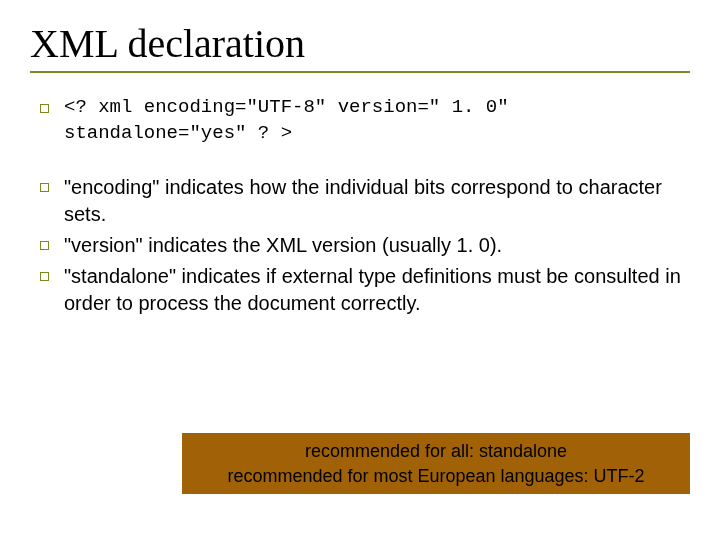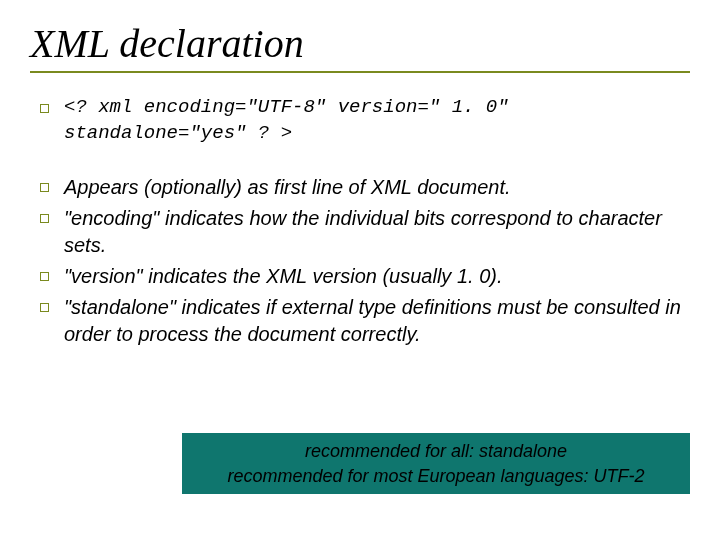--- a/index.html
+++ b/index.html
@@ -11,21 +11,20 @@
     font-family: Verdana, Geneva, sans-serif;
     position: relative;
     overflow: hidden;
   }
   .slide {
     padding: 20px 30px 17px 30px;
     box-sizing: border-box;
     width: 100%;
     height: 100%;
     position: relative;
-    font-style: italic;
   }
   .title {
     font-family: "Times New Roman", Times, serif;
     font-size: 40px;
     font-weight: normal;
     color: #000;
     margin: 0 0 4px 0;
   }
   .rule {
     border: none;
@@ -58,21 +57,21 @@
     border: 1.5px solid #7a8a1f;
     box-sizing: border-box;
   }
   .spacer {
     height: 24px;
   }
   .callout {
     position: absolute;
     right: 30px;
     bottom: 46px;
-    background: #0f766e;
+    background: #a16207;
     color: #000;
     font-size: 18px;
     line-height: 1.35;
     padding: 6px 14px;
     text-align: center;
     width: 480px;
   }
 </style>
 </head>
 <body>
@@ -86,24 +85,20 @@
       <span class="marker"></span>
       <span>&lt;? xml encoding="UTF-8" version=" 1. 0" standalone="yes" ? &gt;</span>
     </li>
   </ul>
 
   <div class="spacer"></div>
 
   <ul class="bullets">
     <li>
       <span class="marker"></span>
-      <span>Appears (optionally) as first line of XML document.</span>
-    </li>
-    <li>
-      <span class="marker"></span>
       <span>"encoding" indicates how the individual bits correspond to character sets.</span>
     </li>
     <li>
       <span class="marker"></span>
       <span>"version" indicates the XML version (usually 1. 0).</span>
     </li>
     <li>
       <span class="marker"></span>
       <span>"standalone" indicates if external type definitions must be consulted in order to process the document correctly.</span>
     </li>

